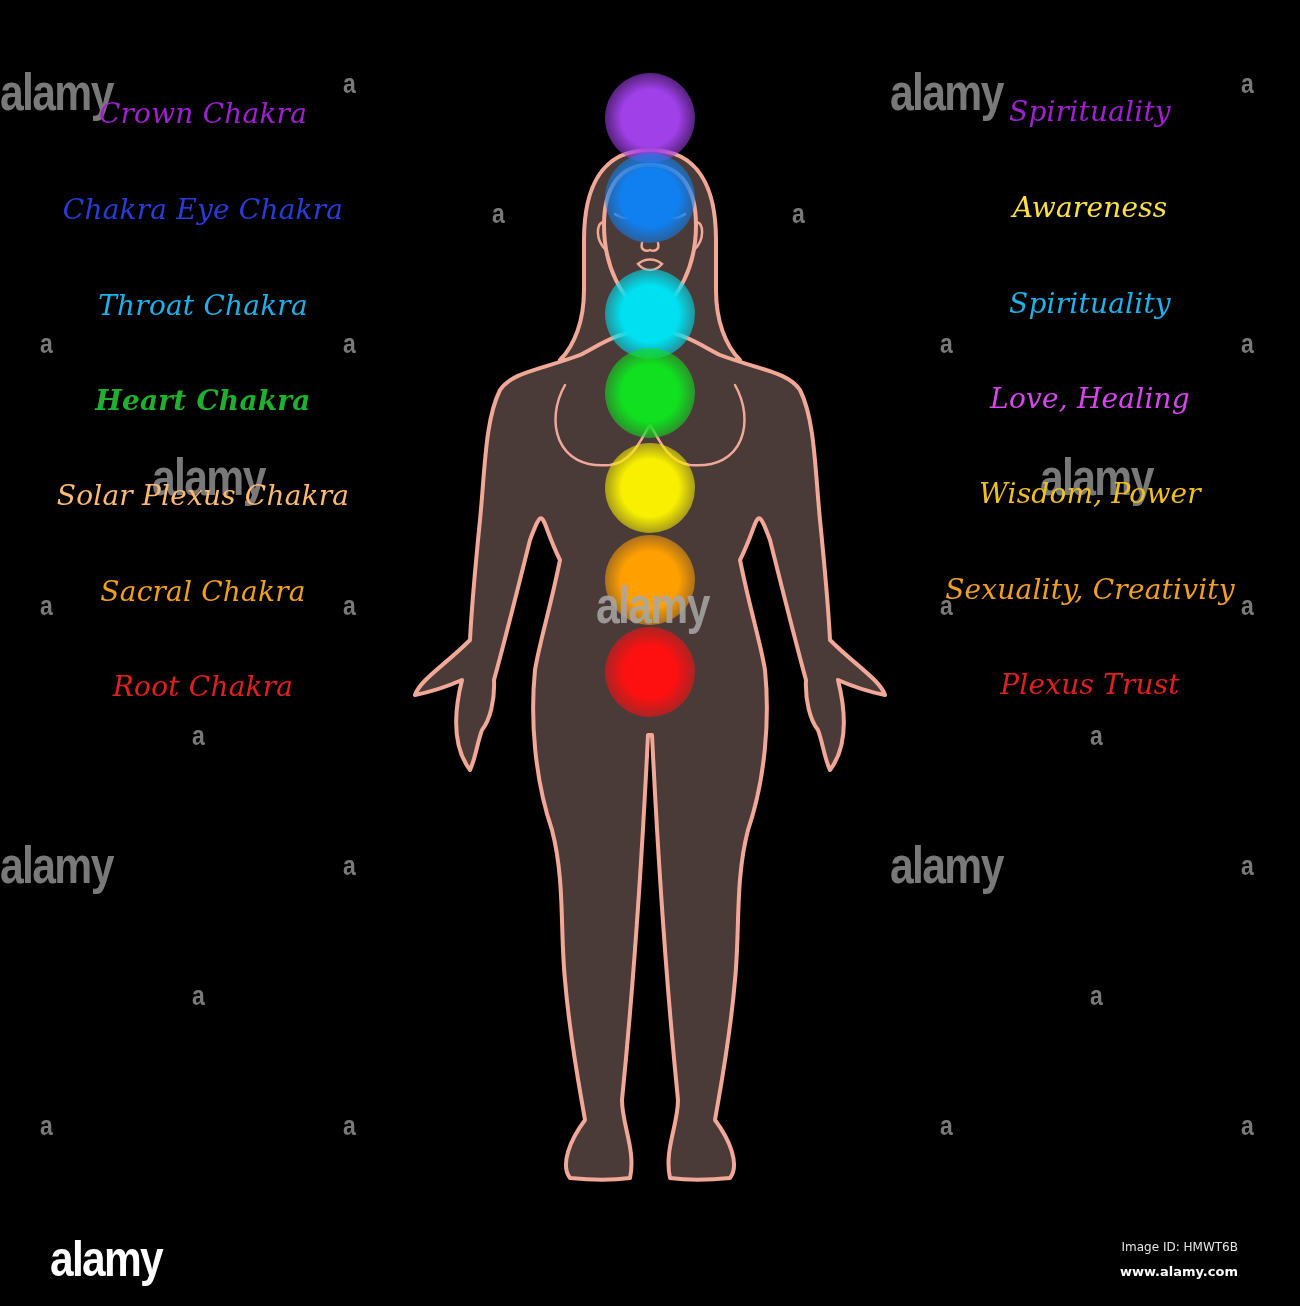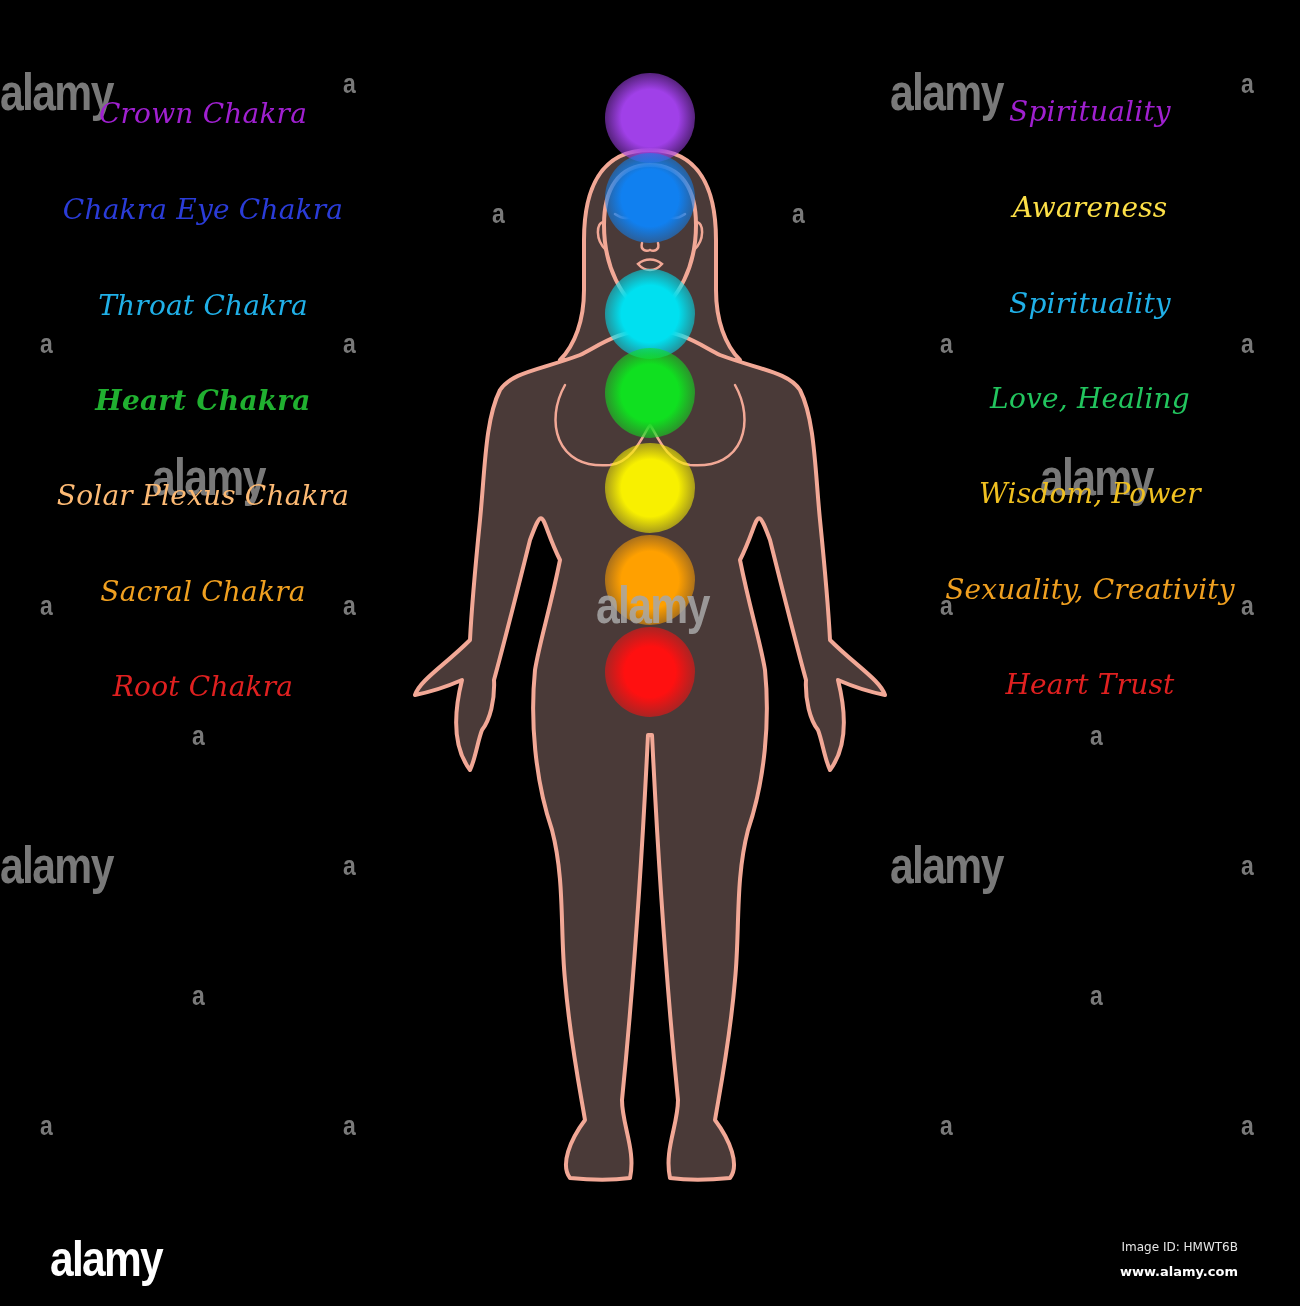--- a/index.html
+++ b/index.html
@@ -127,20 +127,20 @@
 <div class="label left" style="top:193px;color:#2a3cd8;">Chakra Eye Chakra</div>
 <div class="label left" style="top:289px;color:#20b0e8;">Throat Chakra</div>
 <div class="label left" style="top:384px;color:#20b030;font-weight:bold;">Heart Chakra</div>
 <div class="label left" style="top:479px;color:#fdba74;">Solar Plexus Chakra</div>
 <div class="label left" style="top:575px;color:#f0a020;">Sacral Chakra</div>
 <div class="label left" style="top:670px;color:#e02020;">Root Chakra</div>
 
 <div class="label right" style="top:95px;color:#a020d0;text-align:center;">Spirituality</div>
 <div class="label right" style="top:191px;color:#fde047;">Awareness</div>
 <div class="label right" style="top:287px;color:#20b0e8;">Spirituality</div>
-<div class="label right" style="top:382px;color:#22c55e;text-align:right;">Love, Healing</div>
+<div class="label right" style="top:382px;color:#d946ef;text-align:right;">Love, Healing</div>
 <div class="label right" style="top:477px;color:#f0c020;">Wisdom, Power</div>
 <div class="label right" style="top:573px;color:#f0a020;">Sexuality, Creativity</div>
-<div class="label right" style="top:668px;color:#e02020;">Heart Trust</div>
+<div class="label right" style="top:668px;color:#e02020;">Plexus Trust</div>
 
 <div id="footer-logo">alamy</div>
 <div id="footer-id">Image ID: HMWT6B</div>
 <div id="footer-url">www.alamy.com</div>
 
 </body></html>

